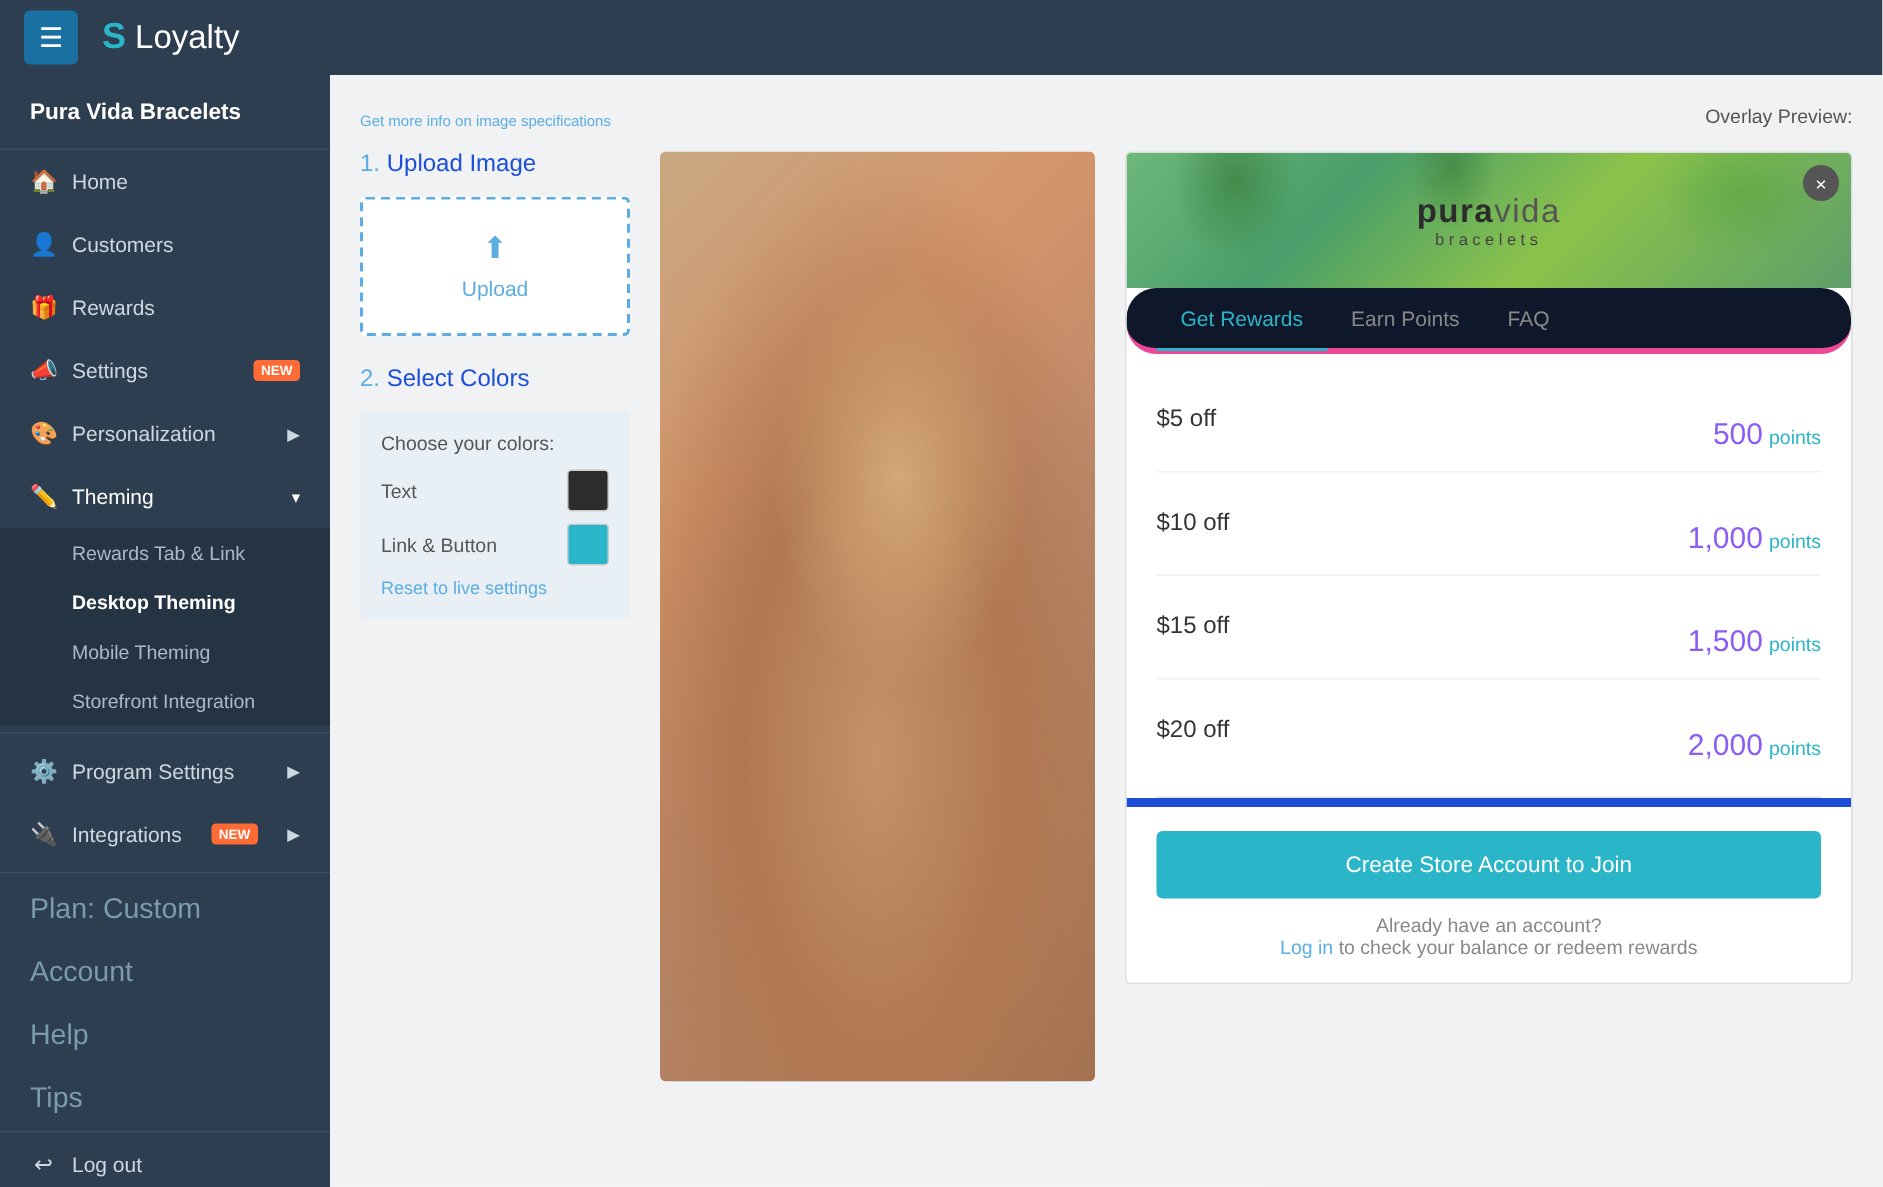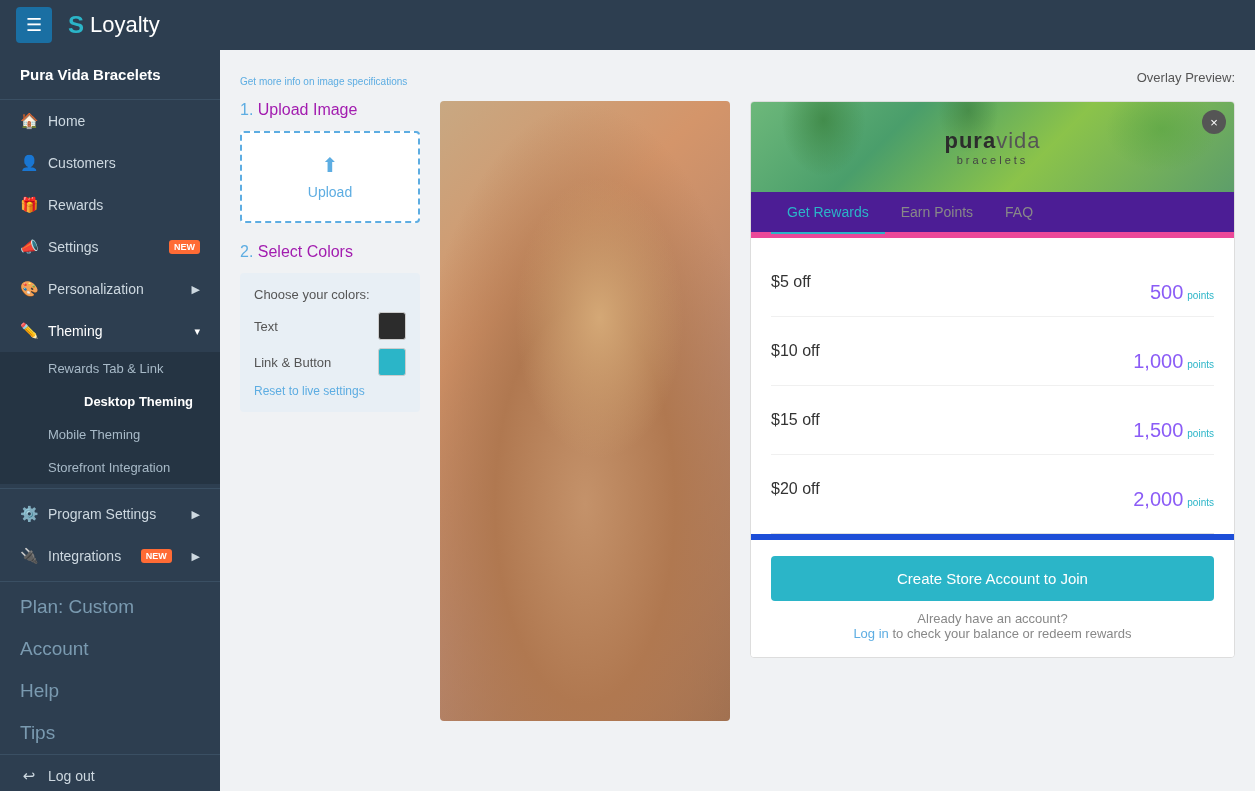--- a/index.html
+++ b/index.html
@@ -97,21 +97,20 @@
       align-items: center;
       padding: 9px 20px 9px 48px;
       cursor: pointer;
       font-size: 13px;
       color: #a8bac8;
     }
     .sidebar-sub-item.active-sub {
       color: white;
       font-weight: 600;
       background: #253443;
-      margin-left: 36px;
     }
 
     .sidebar-divider {
       border: none;
       border-top: 1px solid #3a4f63;
       margin: 4px 0;
     }
     .sidebar-plain {
       padding: 10px 20px;
       font-size: 19px;
@@ -156,21 +155,21 @@
       margin-bottom: 16px;
       font-weight: 500;
     }
 
     .section-title {
       font-size: 16px;
       color: #e67e22;
       margin-bottom: 12px;
       font-weight: 500;
     }
-    .section-title span { color: #a21caf; }
+    .section-title span { color: #1d4ed8; }
 
     .upload-box {
       border: 2px dashed #5dade2;
       border-radius: 4px;
       padding: 20px;
       text-align: center;
       cursor: pointer;
       margin-bottom: 20px;
       background: white;
     }
@@ -323,23 +322,24 @@
       align-items: center;
       justify-content: center;
       font-size: 13px;
       cursor: pointer;
       z-index: 2;
     }
 
     
     .preview-tabs {
       display: flex;
-      border-bottom: 6px solid #ec4899;
+      border-bottom: 4px solid #ec4899;
       padding: 0 20px;
-      background: #4c1d95;
+      background: #0f172a;
+      border-radius: 20px;
     }
     .preview-tab {
       padding: 12px 16px;
       font-size: 14px;
       cursor: pointer;
       color: #888;
       position: relative;
     }
     .preview-tab.active {
       color: #2bb5c8;
@@ -356,21 +356,21 @@
       display: flex;
       justify-content: space-between;
       align-items: center;
       padding: 12px 0;
       border-bottom: 1px solid #f0f0f0;
     }
     .reward-row:last-child { border-bottom: none; }
     .reward-name { font-size: 16px; color: #333; }
     .reward-points-group { display: flex; align-items: baseline; gap: 4px; }
     .reward-points-num { font-size: 20px; color: #8b5cf6; font-weight: 500; margin-top: 21px; }
-    .reward-points-label { font-size: 10px; color: #2bb5c8; }
+    .reward-points-label { font-size: 13px; color: #2bb5c8; }
 
     
     .preview-cta {
       padding: 16px 20px 16px;
       text-align: center;
       background: white;
       border-top: 6px solid #1d4ed8;
     }
     .cta-button {
       background: #2bb5c8;

